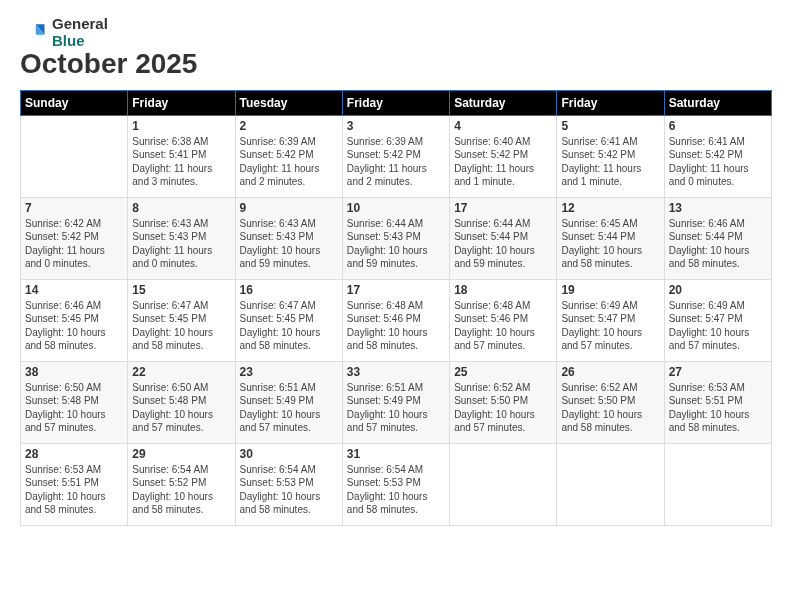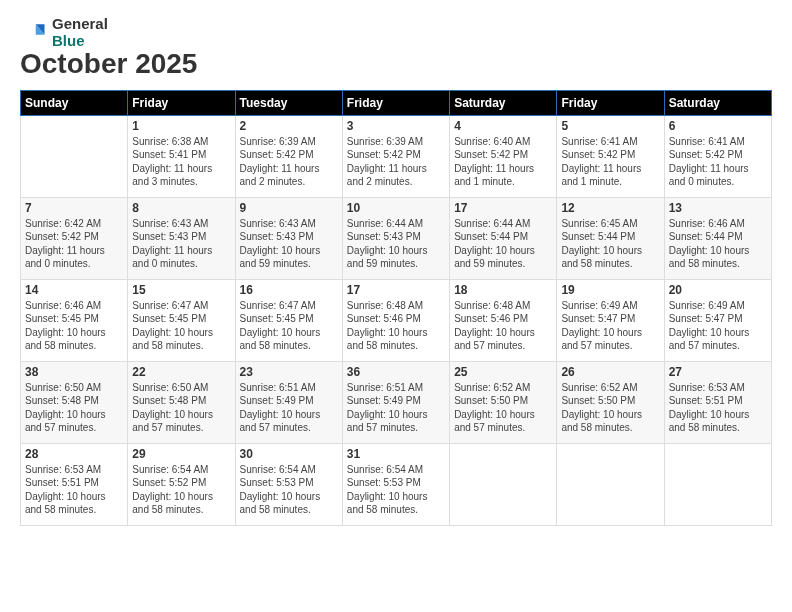--- a/index.html
+++ b/index.html
@@ -221,21 +221,21 @@
           </td>
           <td>
             <div class="day-number">22</div>
             <div class="day-info">Sunrise: 6:50 AM<br>Sunset: 5:48 PM<br>Daylight: 10 hours and 57 minutes.</div>
           </td>
           <td>
             <div class="day-number">23</div>
             <div class="day-info">Sunrise: 6:51 AM<br>Sunset: 5:49 PM<br>Daylight: 10 hours and 57 minutes.</div>
           </td>
           <td>
-            <div class="day-number">36</div>
+            <div class="day-number">33</div>
             <div class="day-info">Sunrise: 6:51 AM<br>Sunset: 5:49 PM<br>Daylight: 10 hours and 57 minutes.</div>
           </td>
           <td>
             <div class="day-number">25</div>
             <div class="day-info">Sunrise: 6:52 AM<br>Sunset: 5:50 PM<br>Daylight: 10 hours and 57 minutes.</div>
           </td>
           <td>
             <div class="day-number">26</div>
             <div class="day-info">Sunrise: 6:52 AM<br>Sunset: 5:50 PM<br>Daylight: 10 hours and 58 minutes.</div>
           </td>

